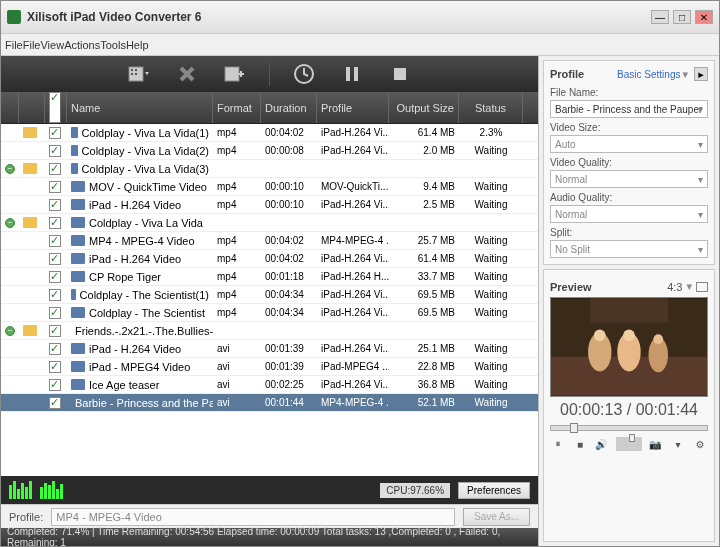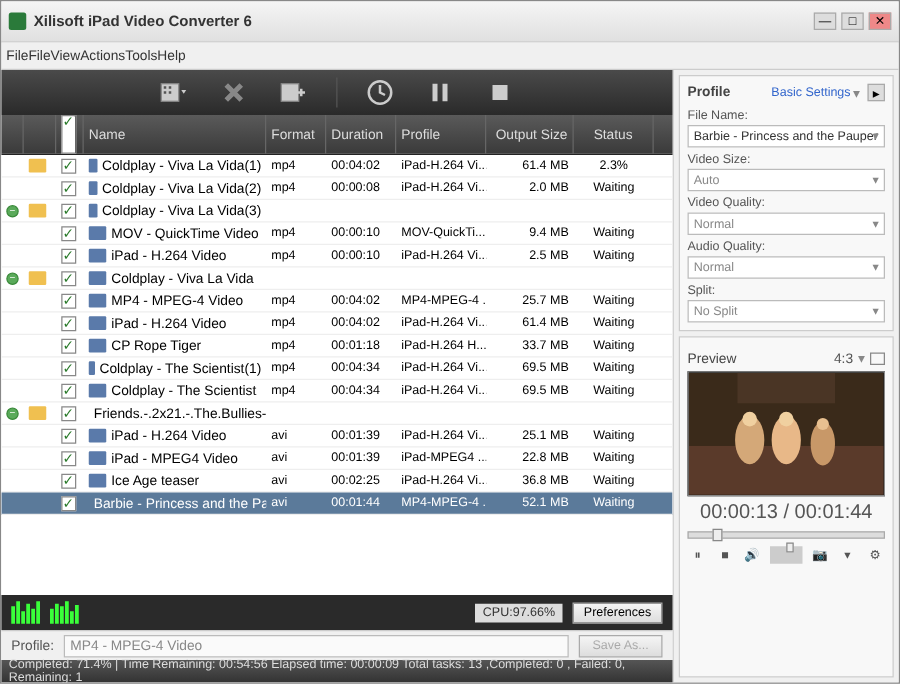--- a/index.html
+++ b/index.html
@@ -51,21 +51,21 @@
 .panel { border:1px solid #ccc; background:#f8f8f8; padding:6px; }
 .panel-hdr { display:flex; align-items:center; margin-bottom:6px; }
 .panel-hdr .pt { font-weight:bold; color:#444; flex:1; }
 .panel-hdr .link { color:#36c; cursor:pointer; font-size:10px; }
 .panel-hdr .arrow { width:14px; height:14px; background:#ddd; border:1px solid #aaa; margin-left:4px; display:flex; align-items:center; justify-content:center; cursor:pointer; }
 .fld-lbl { color:#555; font-size:10px; display:block; margin-top:4px; }
 .fld-box { width:100%; height:18px; border:1px solid #bbb; background:#fff; padding:0 4px; font-size:10px; display:flex; align-items:center; color:#888; margin-top:2px; position:relative; }
 .fld-box::after { content:'▾'; position:absolute; right:4px; color:#888; }
 .preview { flex:1; display:flex; flex-direction:column; }
 .pv-hdr { display:flex; align-items:center; padding:4px 0; }
-.pv-hdr .pt { font-weight:normal; color:#444; flex:1; }
+.pv-hdr .pt { font-weight:bold; color:#444; flex:1; }
 .pv-img { width:100%; height:100px; background:#000; border:1px solid #888; display:flex; align-items:center; justify-content:center; position:relative; overflow:hidden; }
 .pv-img svg { width:100%; height:100%; }
 .pv-time { text-align:center; font-size:16px; color:#555; padding:4px; }
 .pv-slider { height:6px; background:#ddd; border:1px solid #aaa; margin:2px 0; position:relative; }
 .pv-slider .thumb { position:absolute; left:12%; top:-3px; width:8px; height:10px; background:#eee; border:1px solid #888; }
 .pv-ctrls { display:flex; align-items:center; gap:6px; padding:4px 0; }
 .pv-ctrls div { width:16px; height:14px; display:flex; align-items:center; justify-content:center; cursor:pointer; color:#555; font-size:10px; }
 .vol { flex:1; height:4px; background:#ccc; position:relative; }
 .vol .thumb { position:absolute; left:50%; top:-3px; width:6px; height:8px; background:#eee; border:1px solid #888; }
 </style>

